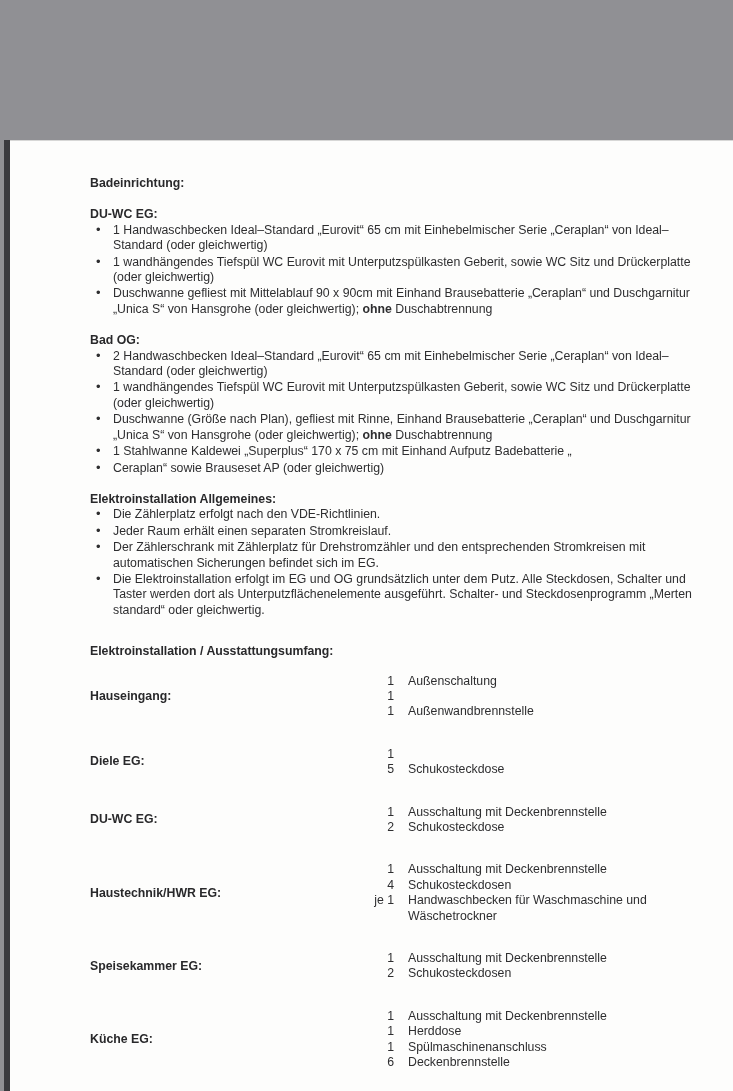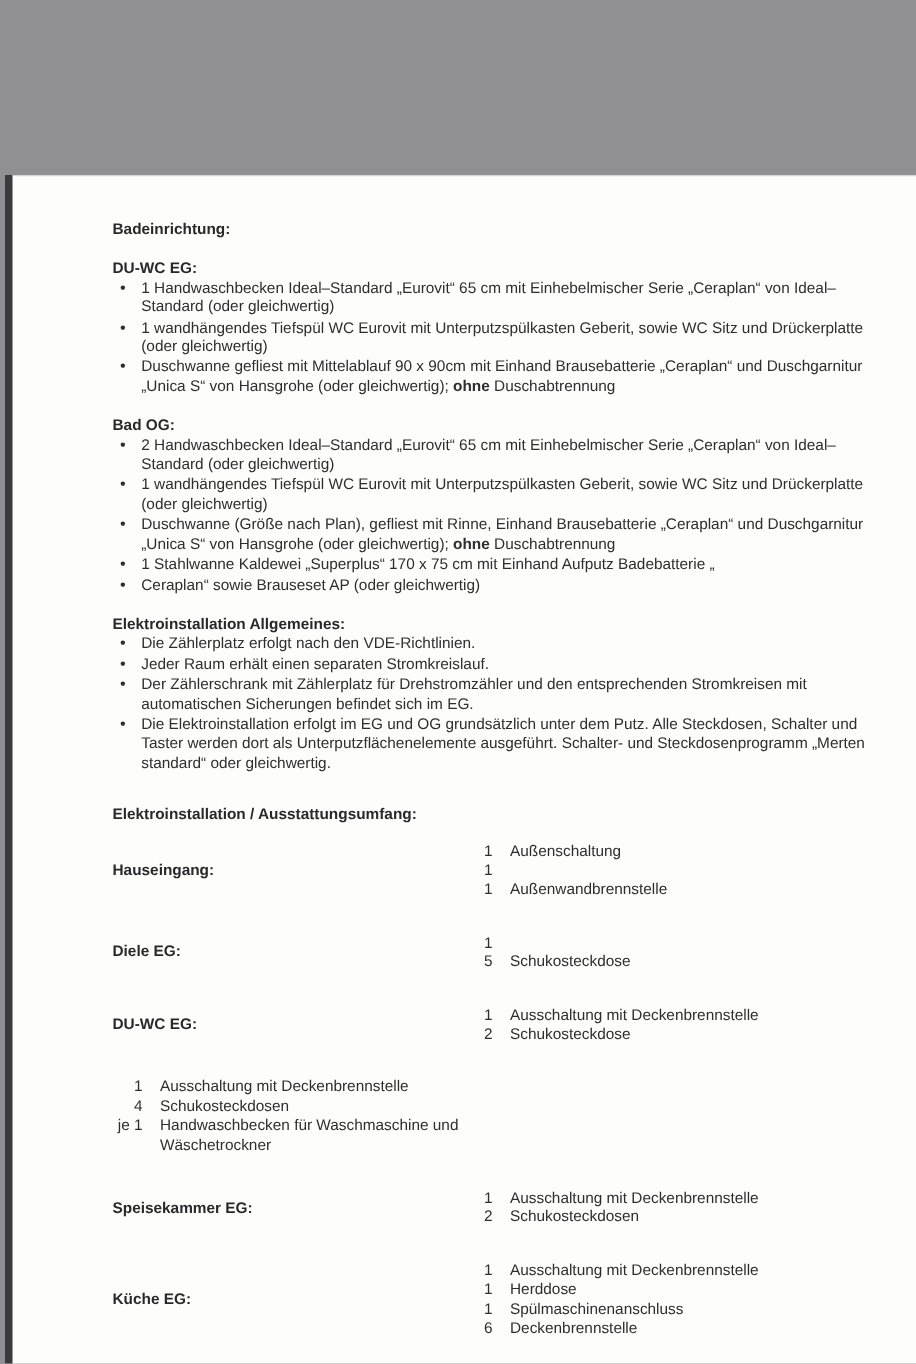--- a/index.html
+++ b/index.html
@@ -147,20 +147,21 @@
                 <span class="qty">1</span>
                 <span class="desc">Ausschaltung mit Deckenbrennstelle</span>
               </div>
               <div class="item-line">
                 <span class="qty">2</span>
                 <span class="desc">Schukosteckdose</span>
               </div>
             </div>
           </div>
           <div class="equip-row">
+            <div class="room-label">Haustechnik/HWR EG:</div>
             <div class="item-lines">
               <div class="item-line">
                 <span class="qty">1</span>
                 <span class="desc">Ausschaltung mit Deckenbrennstelle</span>
               </div>
               <div class="item-line">
                 <span class="qty">4</span>
                 <span class="desc">Schukosteckdosen</span>
               </div>
               <div class="item-line">

